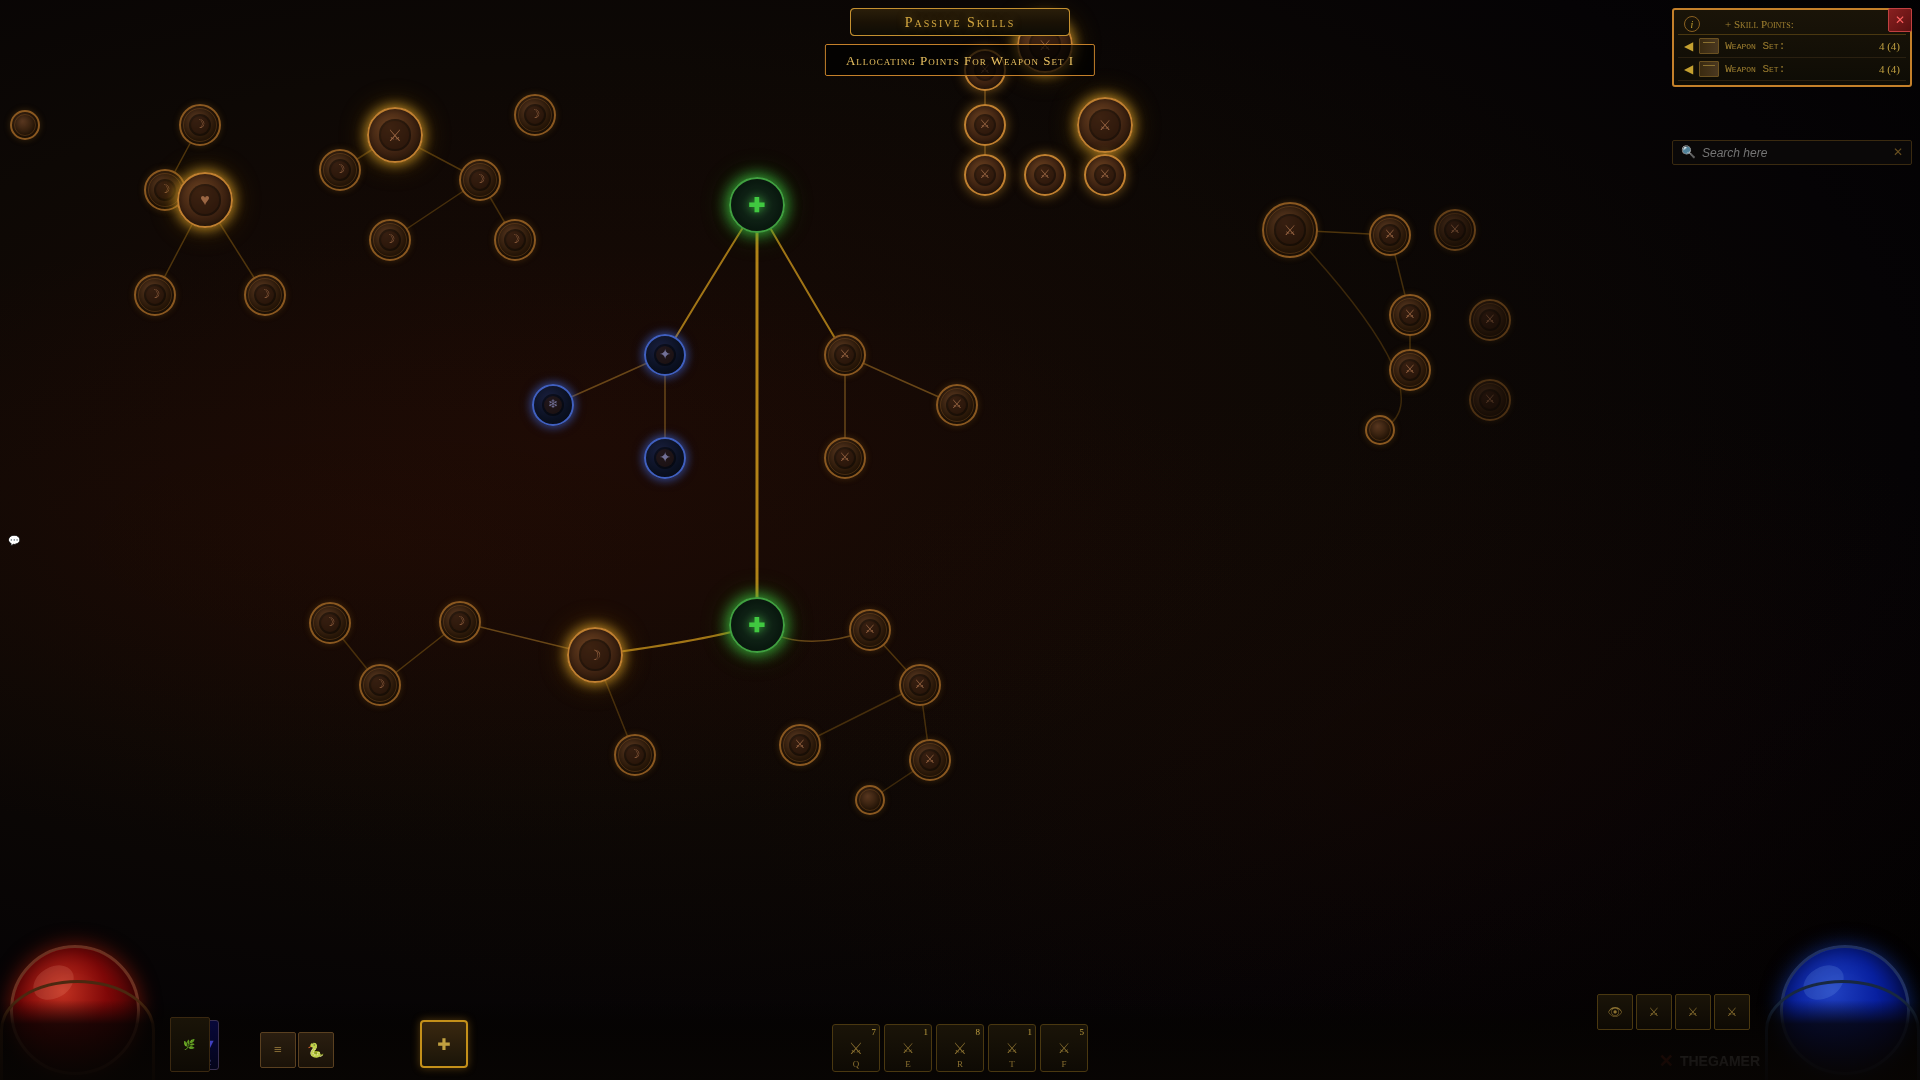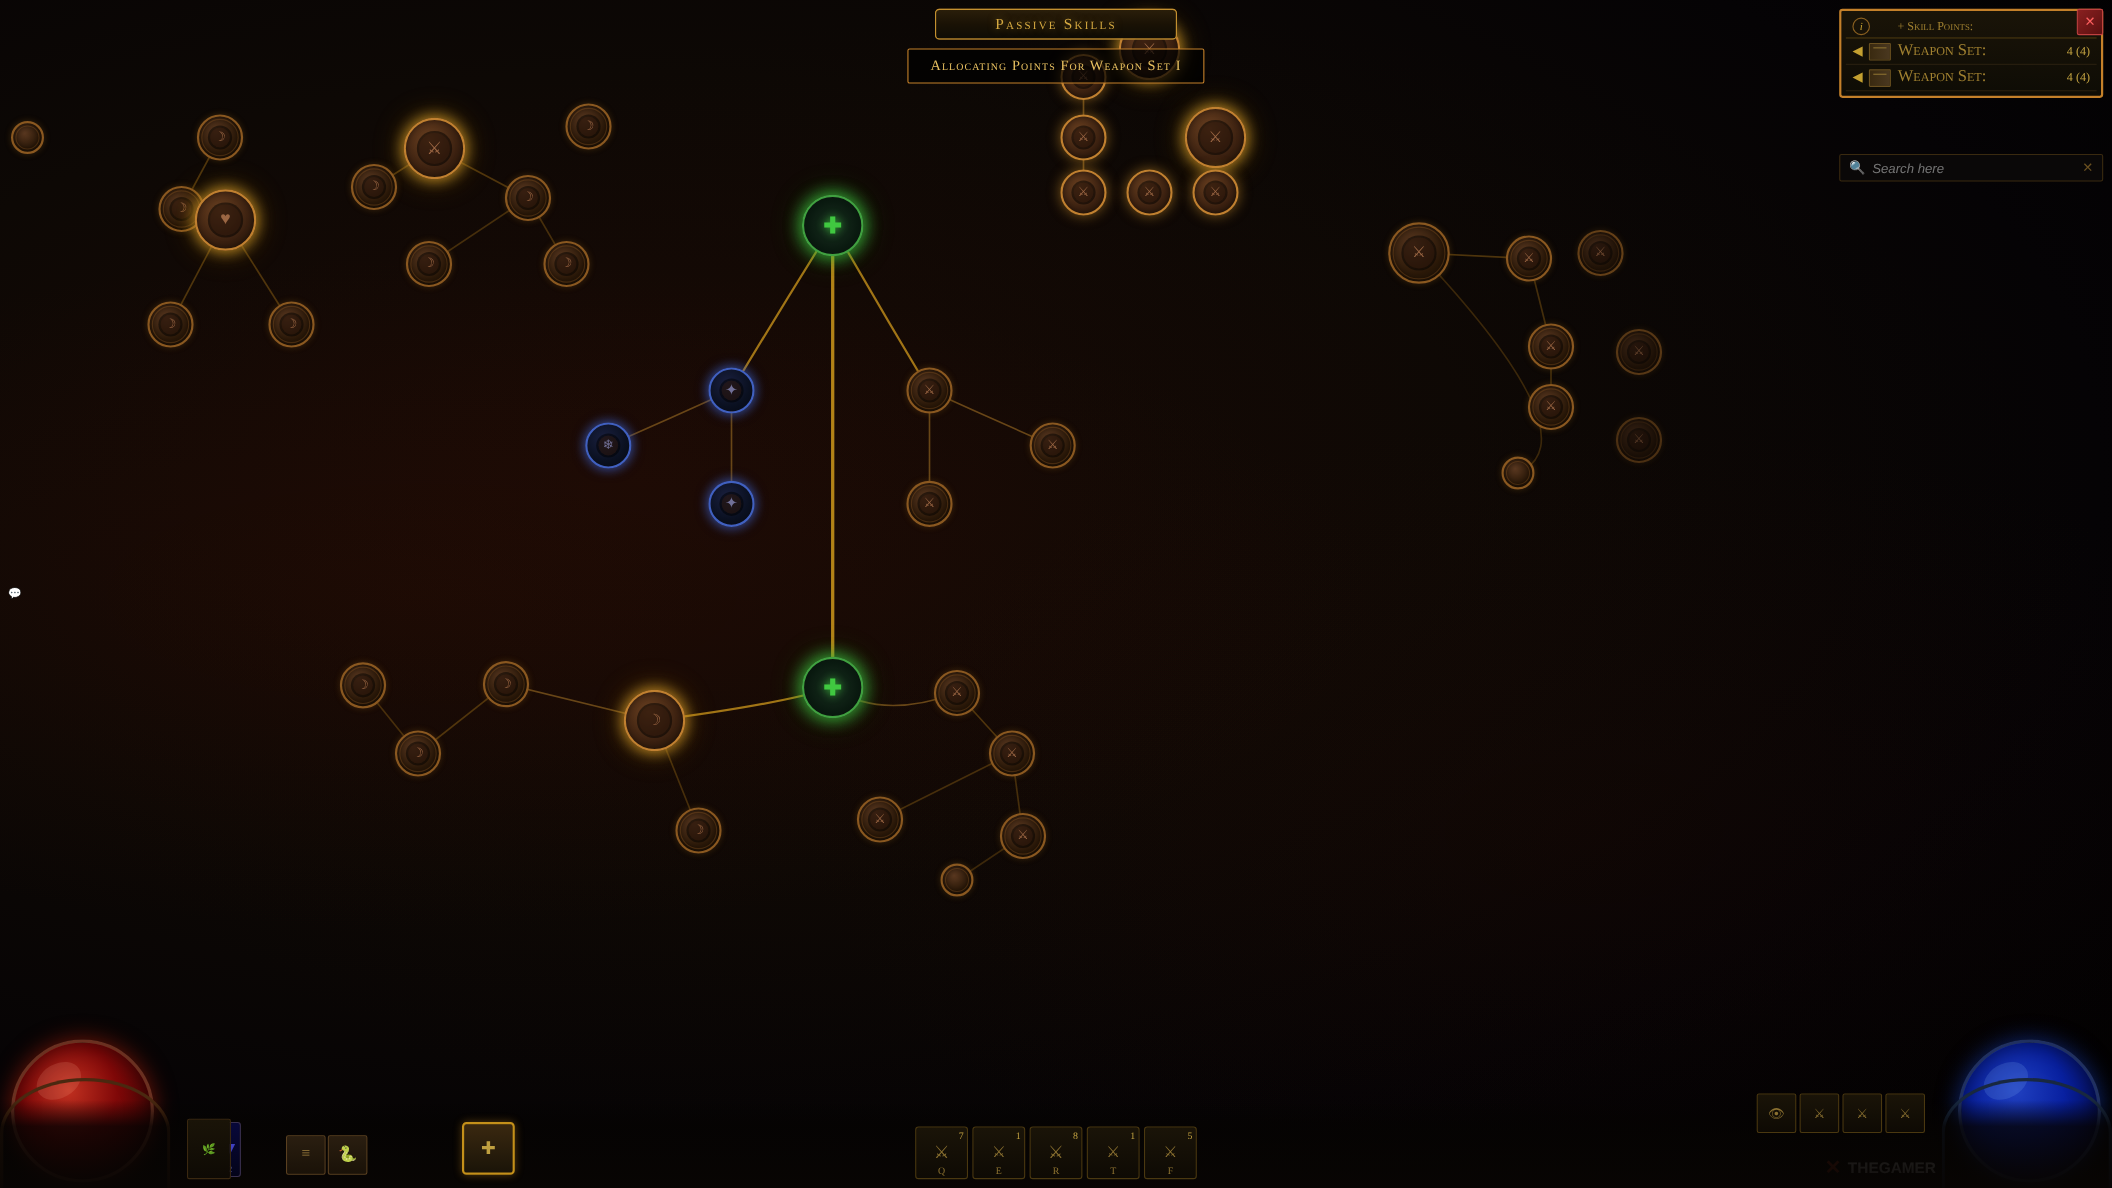--- a/index.html
+++ b/index.html
@@ -180,23 +180,24 @@
       position: absolute;
       top: 3px;
       left: 3px;
       right: 3px;
       height: 1px;
       background: #8a7030;
     }
 
     .weapon-set-label {
       color: #a08030;
-      font-size: 15px;
+      font-size: 11px;
       font-variant: small-caps;
       flex: 1;
+      font-family: Liberation Mono, monospace;
     }
 
     .weapon-set-count {
       color: #c0a040;
       font-size: 11px;
     }
 
     
     #search-bar {
       position: absolute;

